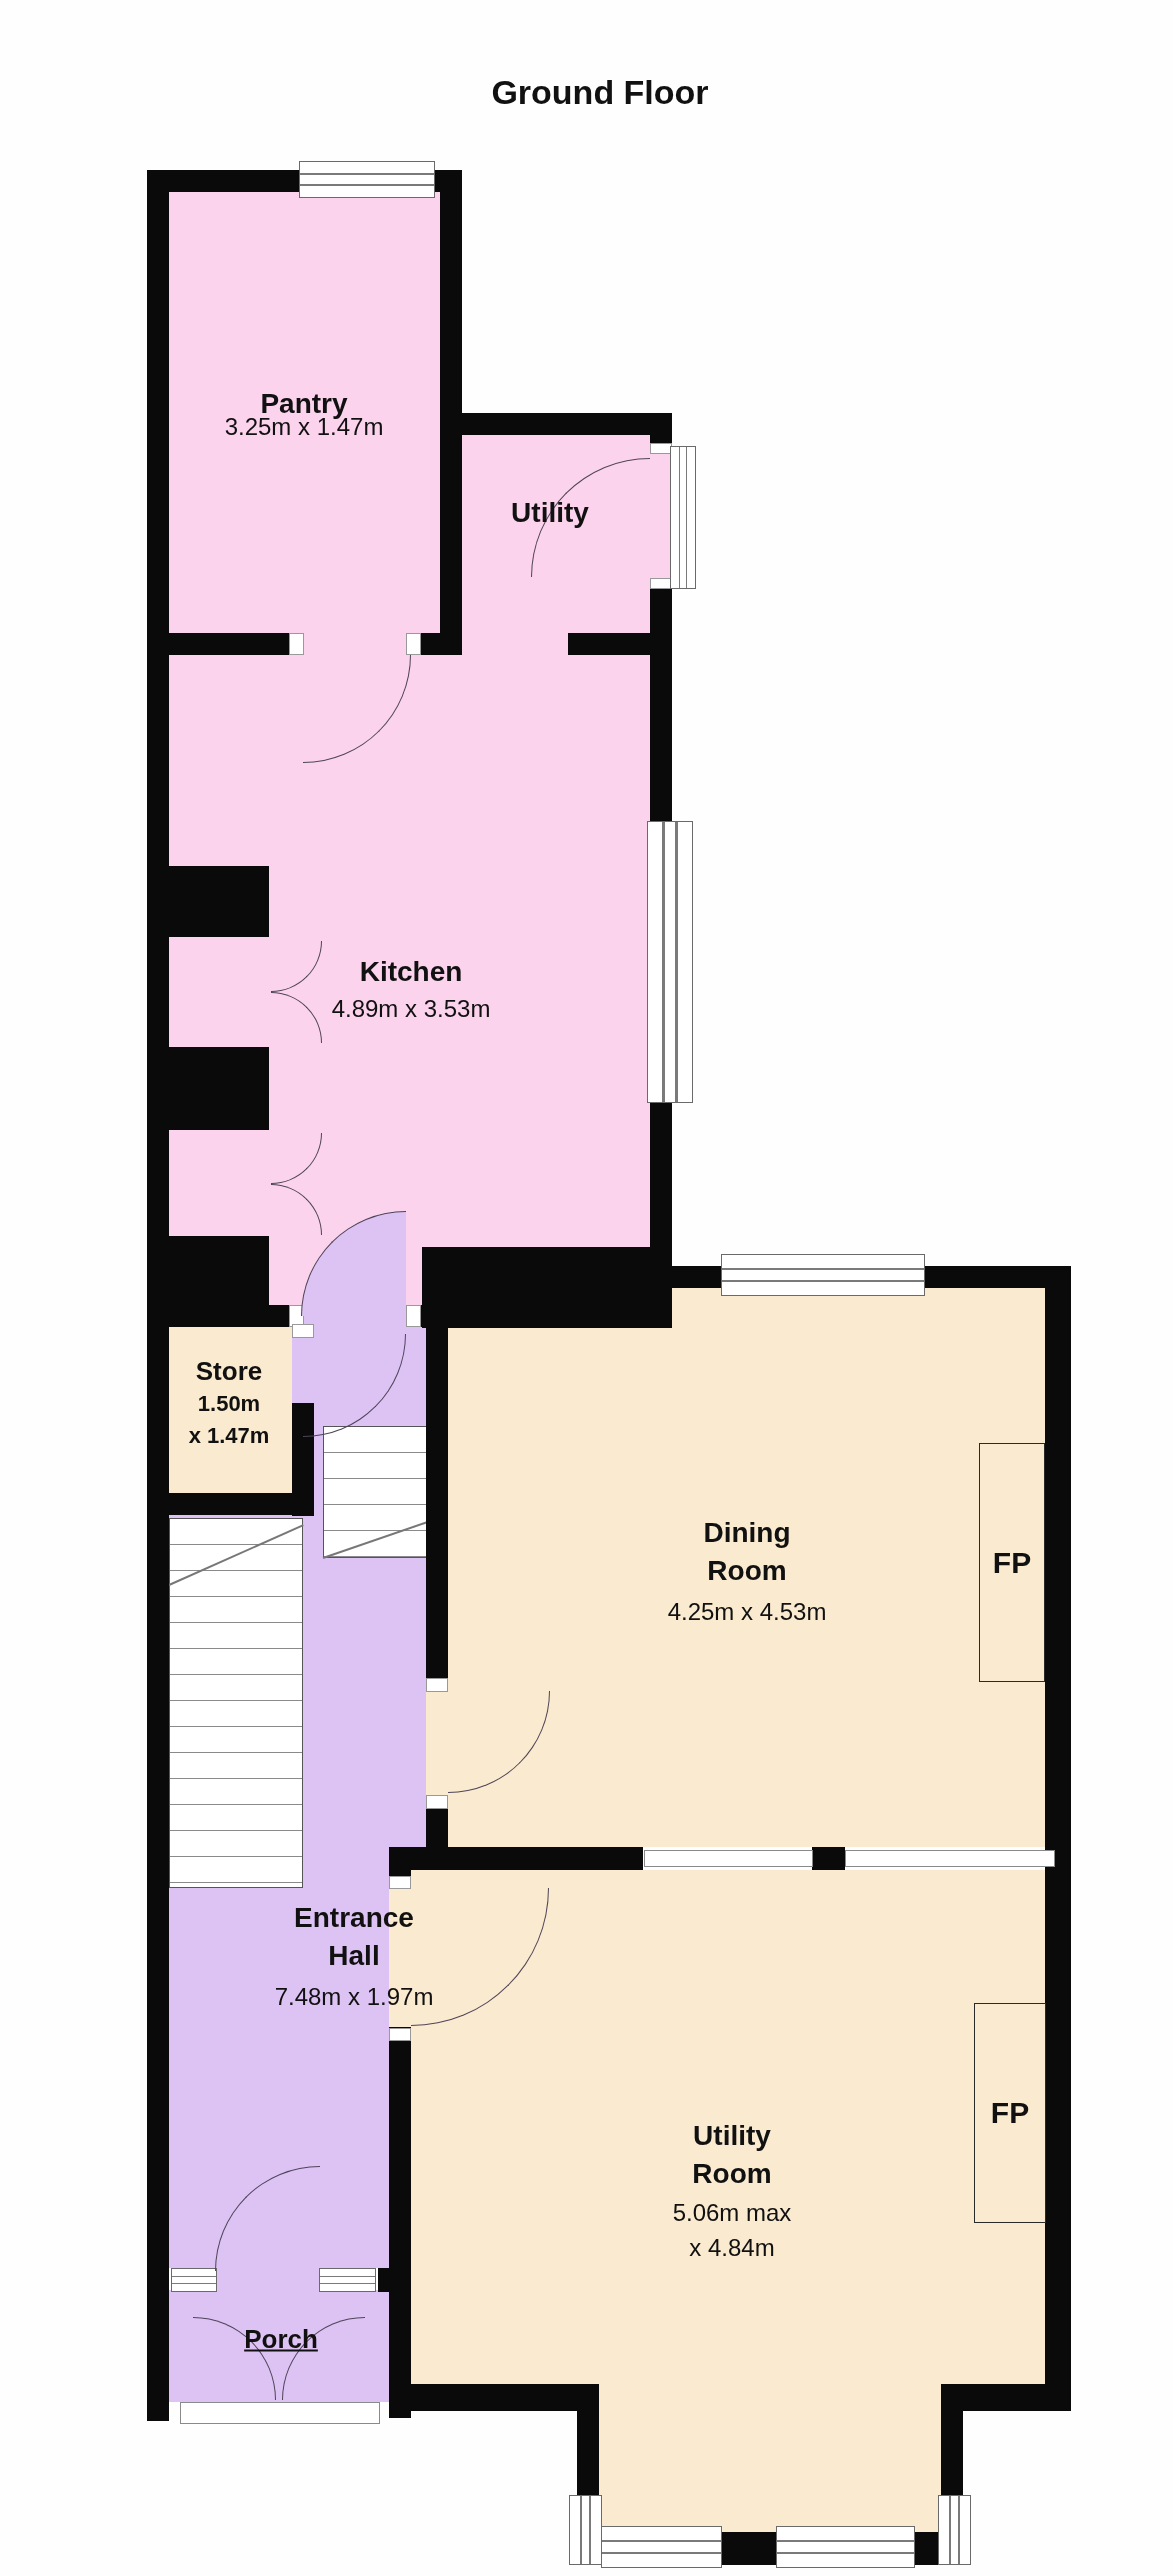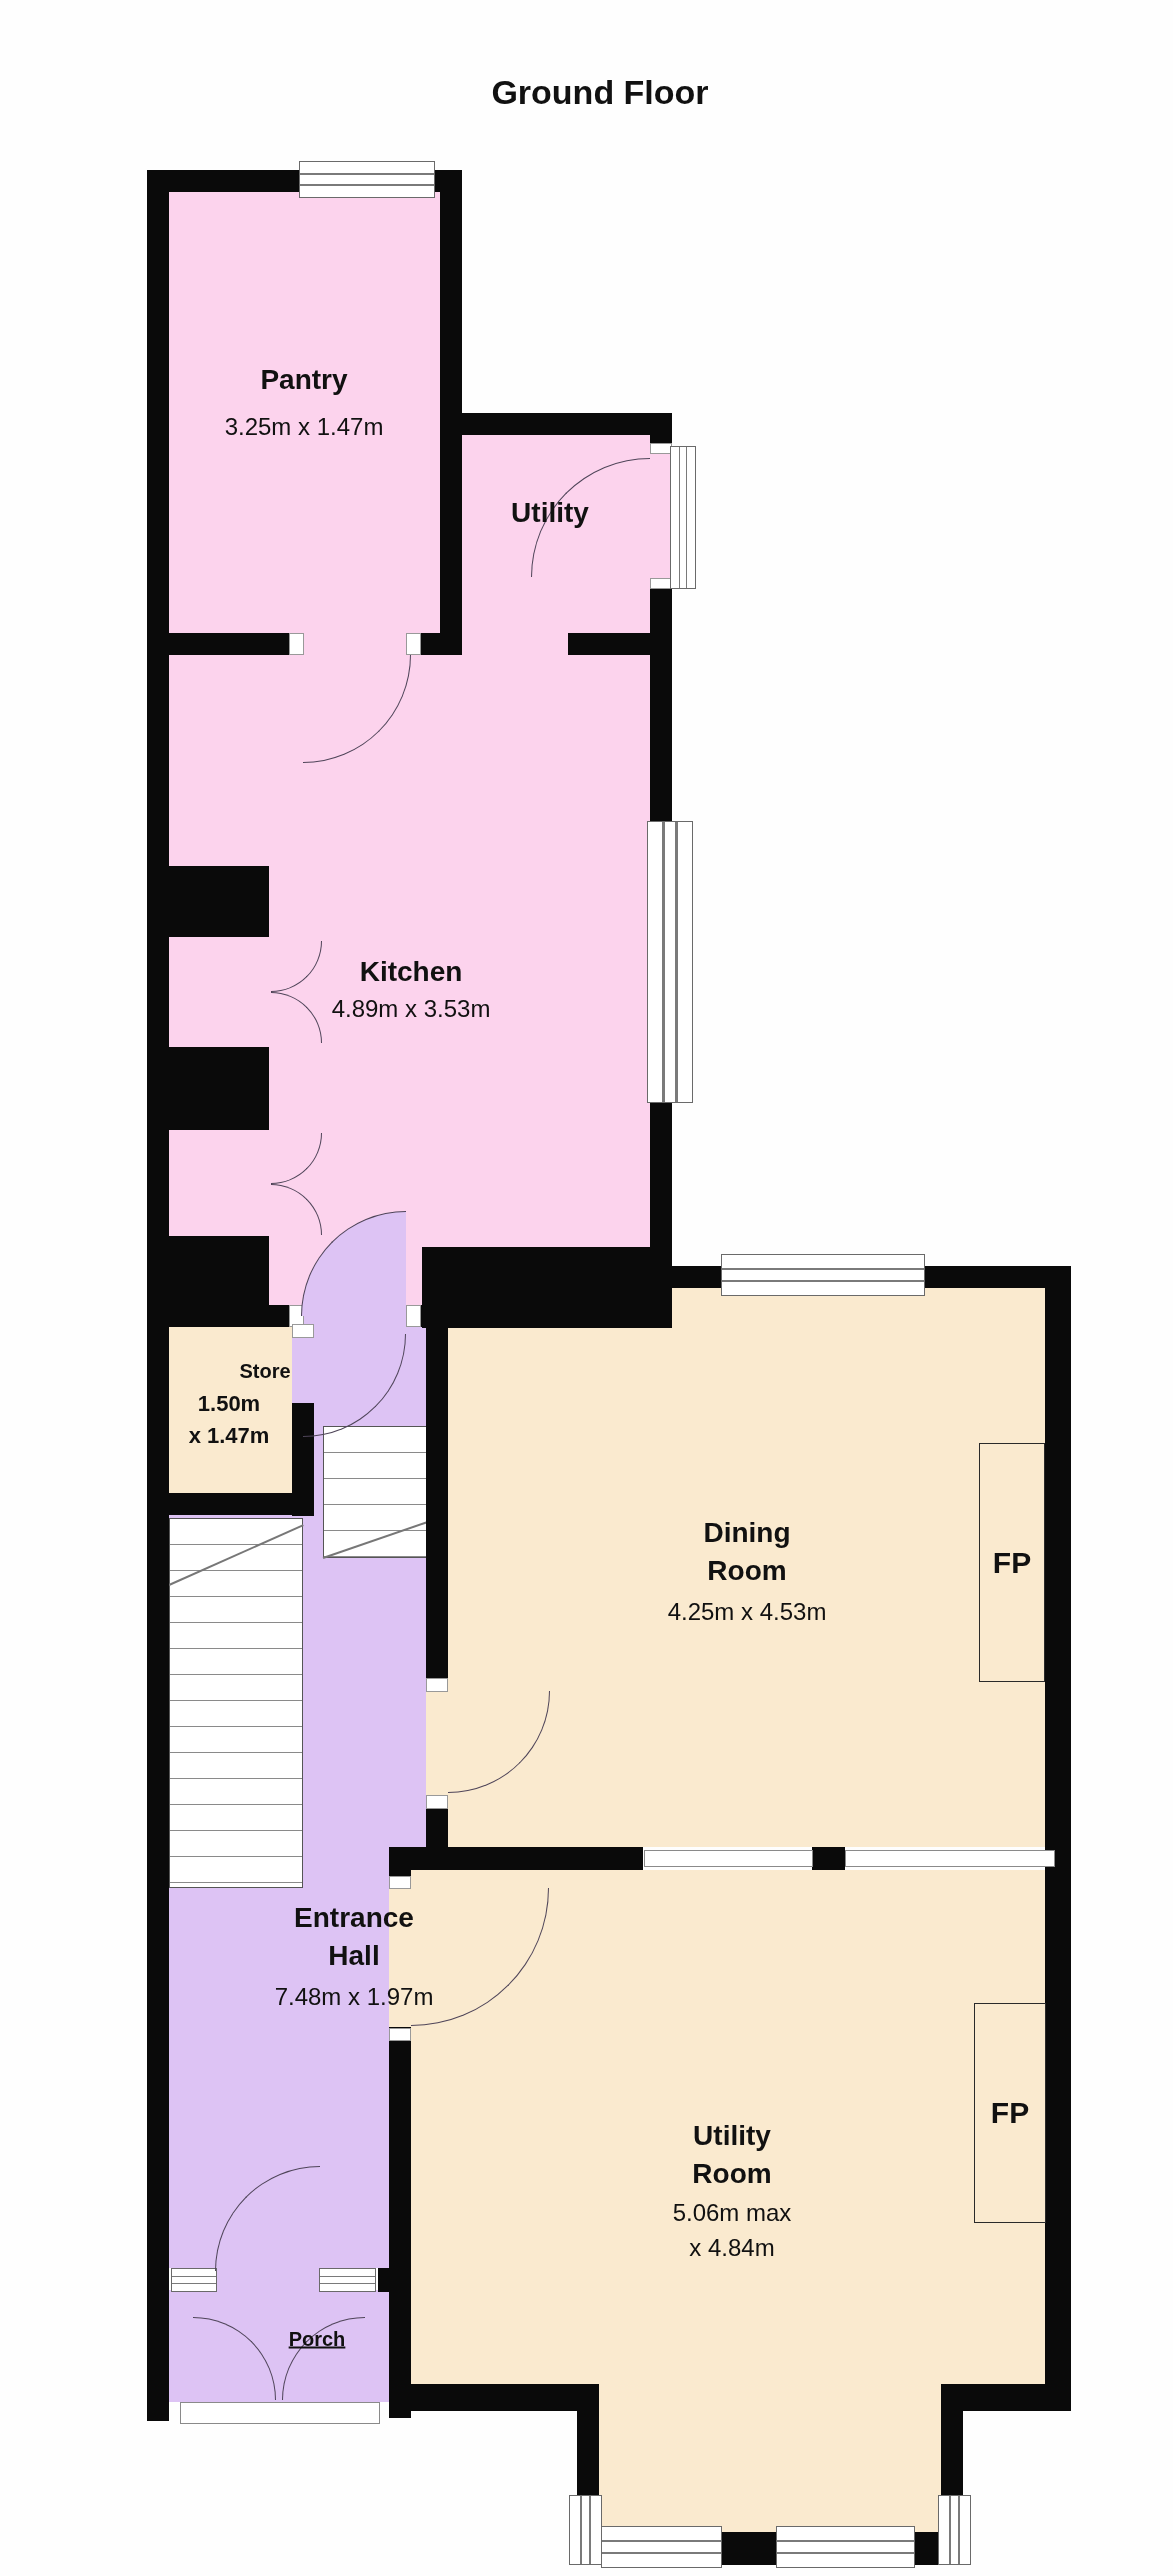--- a/index.html
+++ b/index.html
@@ -19,21 +19,21 @@
   .arc{position:absolute;box-sizing:border-box;border:0 solid #4e4458;background:transparent;}
   .stairs{position:absolute;background:#fff;border:1.4px solid #555;box-sizing:border-box;
           background-image:repeating-linear-gradient(to bottom,#fff 0 25px,#8a8a8a 25px 26px);}
   .diag{position:absolute;height:1.8px;background:#777;transform-origin:left center;}
   .fpbox{position:absolute;background:var(--beige,#faeacf);border:1.8px solid #2a2a2a;box-sizing:border-box;
          display:flex;align-items:center;justify-content:center;font-weight:bold;font-size:30px;color:#111;}
   .lbl{position:absolute;transform:translate(-50%,-50%);text-align:center;white-space:nowrap;color:#111;}
   .title{font-weight:bold;font-size:34px;}
   .name{font-weight:bold;font-size:28px;}
   .dims{font-size:24px;}
-  .name-sm{font-weight:bold;font-size:20px;margin-left:36px;}
+  .name-sm{font-weight:bold;font-size:26px;}
   .dims-sm{font-size:22px;font-weight:bold;}
 </style>
 </head>
 <body>
 
 <div class="page">
 
   <div class="lbl title" style="left:600px;top:92px;">Ground Floor</div>
 
   <div class="fill pink" style="left:169px;top:192px;width:271px;height:441px;"></div>
@@ -130,21 +130,21 @@
   <div class="arc" style="left:271px;top:1133px;width:51px;height:51px;border-width:0 1.8px 1.8px 0;border-radius:0 0 100% 0;"></div>
   <div class="arc" style="left:271px;top:1184px;width:51px;height:51px;border-width:1.8px 1.8px 0 0;border-radius:0 100% 0 0;"></div>
 
   <div class="fpbox" style="left:979px;top:1443px;width:66px;height:239px;">
     <span>FP</span>
   </div>
   <div class="fpbox" style="left:974px;top:2003px;width:72px;height:220px;">
     <span>FP</span>
   </div>
 
-  <div class="lbl name" style="left:304px;top:380px;">Pantry</div>
+  <div class="lbl name" style="left:304px;top:404px;">Pantry</div>
   <div class="lbl dims" style="left:304px;top:427px;">3.25m x 1.47m</div>
 
   <div class="lbl name" style="left:550px;top:513px;">Utility</div>
 
   <div class="lbl name" style="left:411px;top:972px;">Kitchen</div>
   <div class="lbl dims" style="left:411px;top:1009px;text-align:right;">4.89m x 3.53m</div>
 
   <div class="lbl name-sm" style="left:229px;top:1371px;">Store</div>
   <div class="lbl dims-sm" style="left:229px;top:1404px;">1.50m</div>
   <div class="lbl dims-sm" style="left:229px;top:1436px;">x 1.47m</div>

